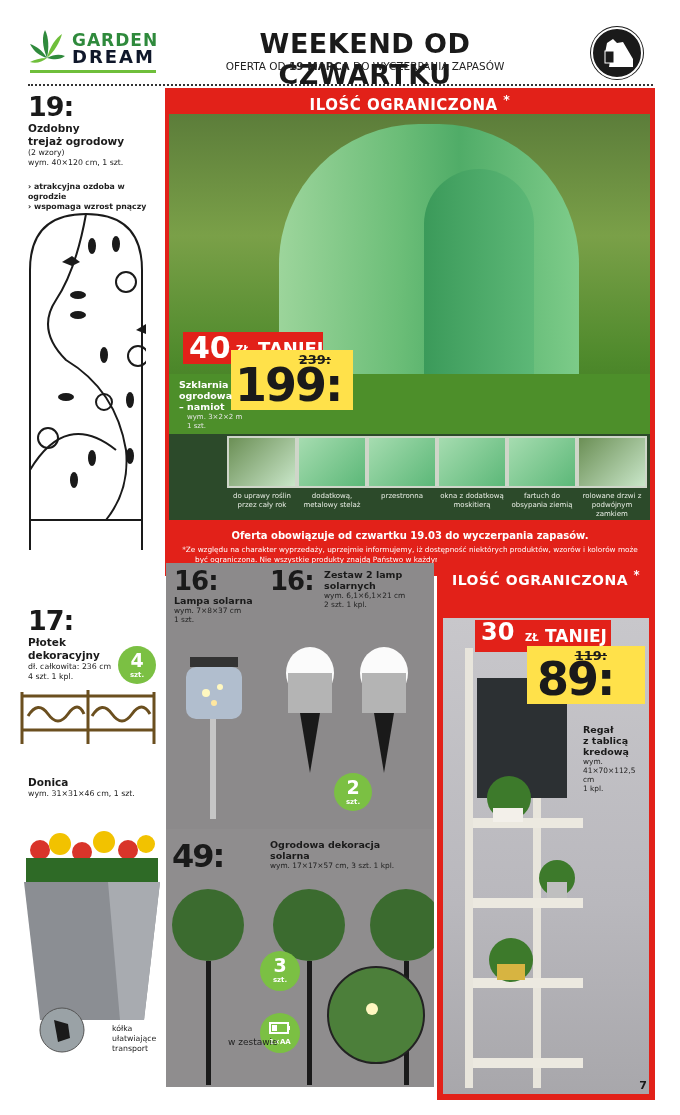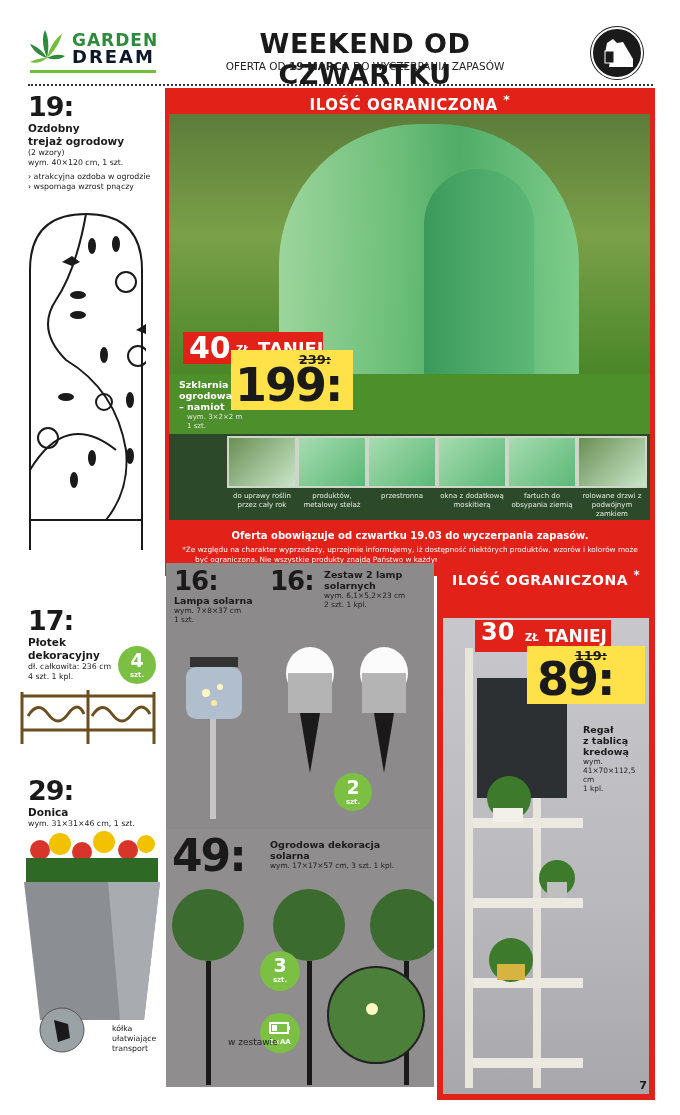--- a/index.html
+++ b/index.html
@@ -110,21 +110,21 @@
   </svg>
 </div>
 <div class="abs dots"></div>
 
 <div class="abs" style="left:28px; top:92px; width:135px;">
   <div class="price-sm">19:</div>
   <div class="pname">Ozdobny</div>
   <div class="pname">trejaż ogrodowy</div>
   <div class="pdesc">(2 wzory)</div>
   <div class="pdesc">wym. 40×120 cm, 1 szt.</div>
-  <ul class="bullets" style="margin-top:4px;">
+  <ul class="bullets" style="margin-top:14px;font-weight:bold;">
     <li>atrakcyjna ozdoba w ogrodzie</li>
     <li>wspomaga wzrost pnączy</li>
   </ul>
 </div>
 <div class="abs trellis">
   <svg width="120" height="340" viewBox="0 0 120 340" fill="none" stroke="#1a1a1a" stroke-width="2">
     <path d="M4 340 L4 60 Q4 4 60 4 Q116 4 116 60 L116 340"></path>
     <line x1="4" y1="310" x2="116" y2="310"></line>
     <path d="M60 4 Q50 60 30 90 Q10 120 40 150 Q90 180 100 240 Q104 280 80 310"></path>
     <path d="M4 260 Q40 200 90 240"></path>
@@ -164,21 +164,20 @@
   <svg width="140" height="60" viewBox="0 0 140 60" fill="none" stroke="#6b4f1f" stroke-width="3">
     <line x1="4" y1="10" x2="136" y2="10"></line>
       <line x1="4" y1="44" x2="136" y2="44"></line>
     <path d="M4 6 L4 58 M70 4 L70 58 M136 6 L136 58"></path>
     <path d="M10 30 Q20 14 30 28 Q40 42 50 28 Q60 14 66 28"></path>
     <path d="M74 30 Q84 14 94 28 Q104 42 114 28 Q124 14 132 28"></path>
   </svg>
 </div>
 
 <div class="abs" style="left:28px; top:776px; width:135px;">
-  <div class="price-sm">29:</div>
   <div class="pname">Donica</div>
   <div class="pdesc">wym. 31×31×46 cm, 1 szt.</div>
 </div>
 <div class="abs planter">
   <svg width="150" height="240" viewBox="0 0 150 240">
     <g>
       <circle cx="20" cy="20" r="10" fill="#d9342a"></circle>
         <circle cx="40" cy="14" r="11" fill="#f2c200"></circle>
         <circle cx="62" cy="22" r="10" fill="#d9342a"></circle>
       <circle cx="84" cy="12" r="11" fill="#f2c200"></circle>
@@ -225,21 +224,21 @@
       <div>1 szt.</div>
     </div>
 
     <div class="features">
       <div class="feat">
           <div class="thumb dark"></div>
           <div class="cap">do uprawy roślin przez cały rok</div>
         </div>
       <div class="feat">
           <div class="thumb"></div>
-          <div class="cap">produktów, metalowy stelaż</div>
+          <div class="cap">dodatkową, metalowy stelaż</div>
         </div>
       <div class="feat">
           <div class="thumb"></div>
           <div class="cap">przestronna</div>
         </div>
       <div class="feat">
           <div class="thumb"></div>
           <div class="cap">okna z dodatkową moskitierą</div>
         </div>
       <div class="feat">
@@ -273,41 +272,41 @@
       <circle cx="38" cy="50" r="3" fill="#ffe7a0"></circle>
     <rect x="34" y="66" width="6" height="100" fill="#c6c6c6"></rect>
   </svg>
 </div>
 
 <div class="abs tile2">
   <div style="position:absolute; left:8px; top:4px;" class="t-price">16:</div>
   <div style="position:absolute; left:62px; top:6px;">
     <div class="t-name">Zestaw 2 lamp</div>
     <div class="t-name">solarnych</div>
-    <div class="t-desc">wym. 6,1×5,2×23 cm</div>
+    <div class="t-desc">wym. 6,1×6,1×21 cm</div>
     <div class="t-desc">2 szt. 1 kpl.</div>
   </div>
   <svg style="position:absolute; left:10px; top:80px;" width="150" height="180" viewBox="0 0 150 180">
     <g>
       <ellipse cx="38" cy="30" rx="24" ry="26" fill="#fbfbfb"></ellipse>
       <rect x="16" y="30" width="44" height="40" fill="#b4b4b4"></rect>
       <path d="M28 70 L48 70 L38 130 Z" fill="#1a1a1a"></path>
       <ellipse cx="112" cy="30" rx="24" ry="26" fill="#fbfbfb"></ellipse>
       <rect x="90" y="30" width="44" height="40" fill="#b4b4b4"></rect>
       <path d="M102 70 L122 70 L112 130 Z" fill="#1a1a1a"></path>
     </g>
   </svg>
   <div class="green-badge" style="position:absolute; left:72px; top:210px;">
     <span class="n">2</span>
     <span class="s">szt.</span>
   </div>
 </div>
 
 <div class="abs tile3">
-  <div style="position:absolute; left:6px; top:4px; font-size:44px; font-weight:bold; letter-spacing:-2px; line-height:46px;">49:</div>
+  <div style="position:absolute; left:6px; top:4px; font-size:32px; font-weight:bold; letter-spacing:-2px; line-height:46px;">49:</div>
   <div style="position:absolute; left:104px; top:10px;">
     <div class="t-name">Ogrodowa dekoracja</div>
     <div class="t-name">solarna</div>
     <div class="t-desc">wym. 17×17×57 cm, 3 szt. 1 kpl.</div>
   </div>
   <svg style="position:absolute; left:0; top:56px;" width="268" height="200" viewBox="0 0 268 200">
     <circle cx="42" cy="40" r="36" fill="#3b6b2f"></circle>
       <circle cx="143" cy="40" r="36" fill="#3b6b2f"></circle>
       <circle cx="240" cy="40" r="36" fill="#3b6b2f"></circle>
     <rect x="40" y="76" width="5" height="124" fill="#1a1a1a"></rect>

